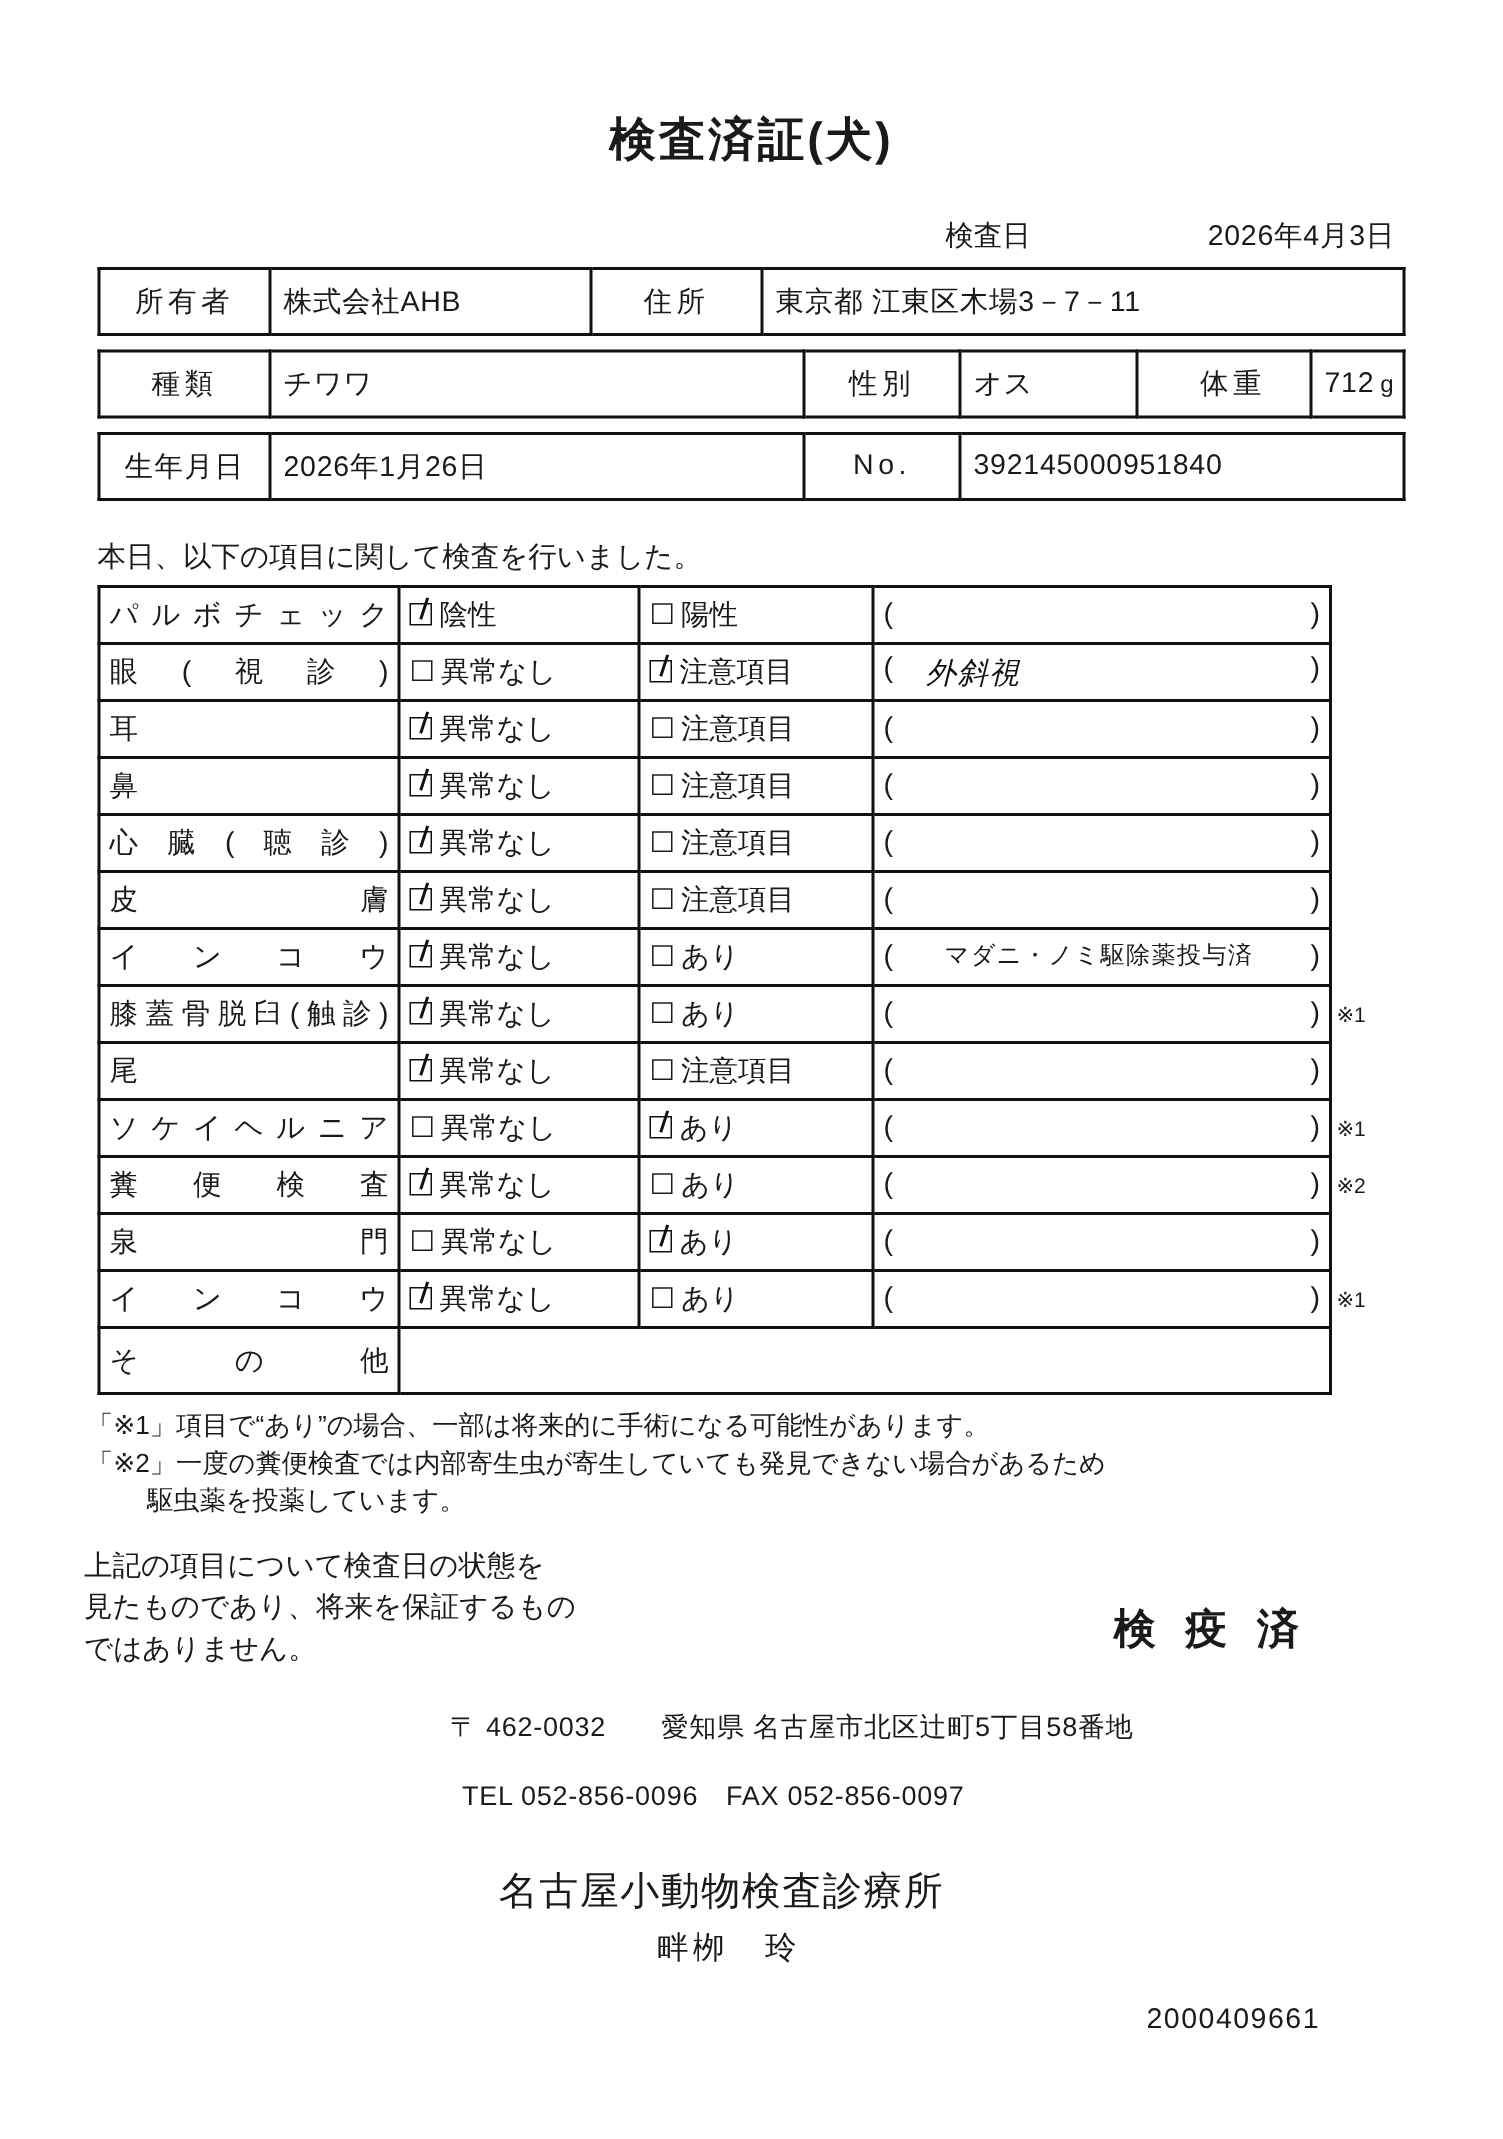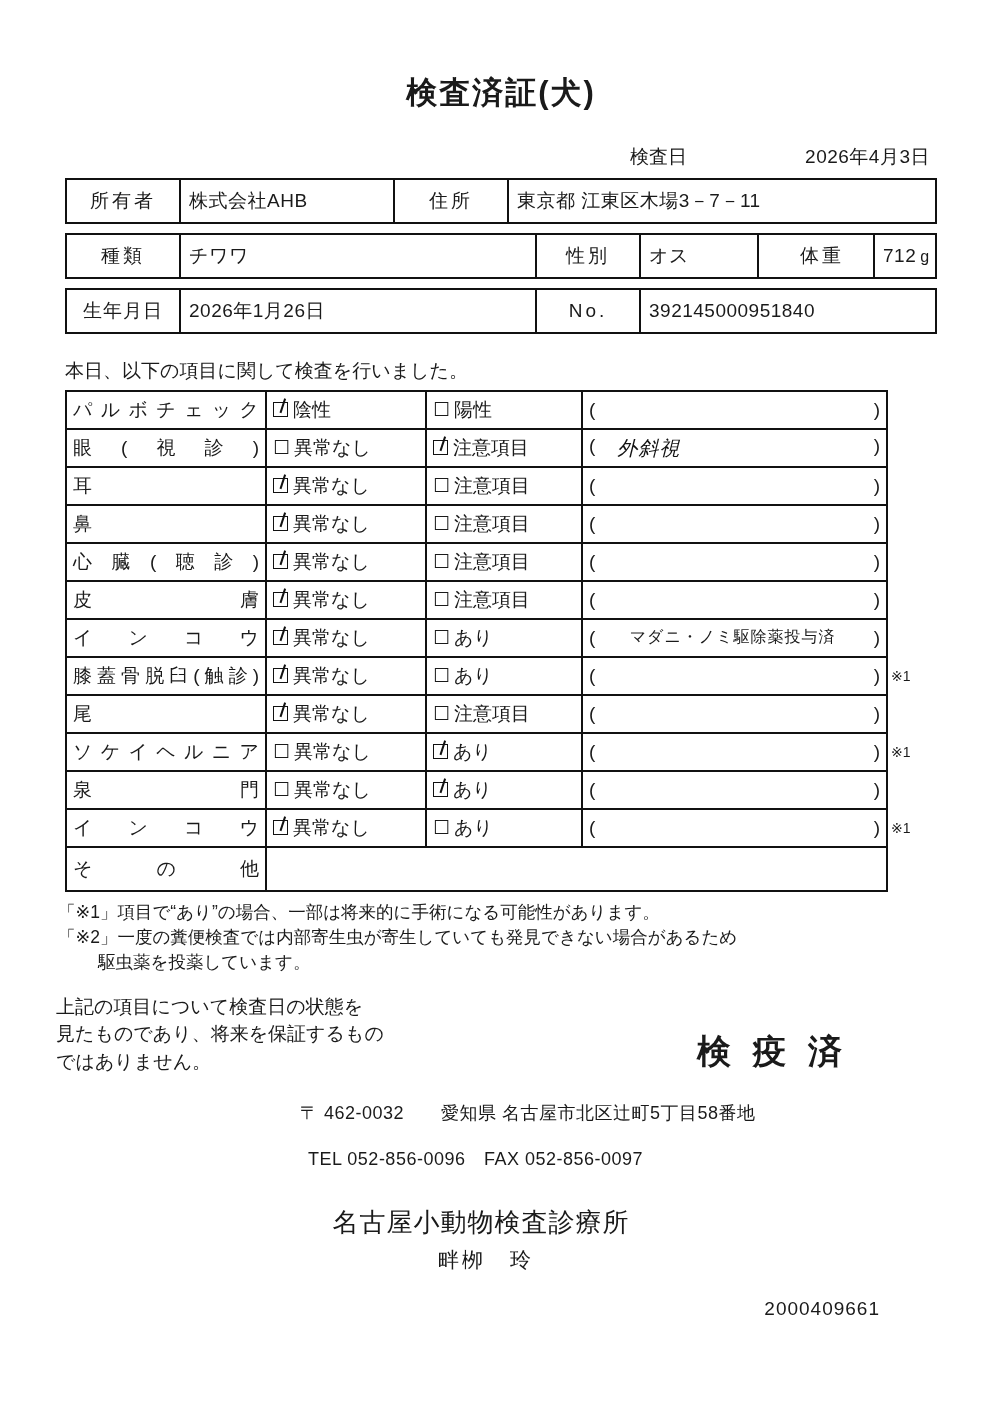--- a/index.html
+++ b/index.html
@@ -171,23 +171,23 @@
     margin: 18px auto 0;
     font-size: 19px;
   }
   .disclaimer {
     line-height: 1.45;
     padding-left: 6px;
     white-space: nowrap;
   }
   .stamp {
     position: absolute;
-    right: 104px;
+    right: 80px;
     top: 36px;
-    font-size: 34px;
+    font-size: 28px;
     font-weight: bold;
     letter-spacing: 6px;
   }
   .addr {
     margin-top: 26px;
     padding-left: 250px;
     font-size: 18px;
     white-space: nowrap;
     letter-spacing: 0.5px;
   }
@@ -337,20 +337,27 @@
           <td class="c-opt2"><span class="box box-empty"></span><span>注意項目</span></td>
           <td class="c-paren"><span class="paren-l">(</span><span class="paren-r">)</span><span></span></td>
           <td class="note-mark"></td>
         </tr>
         <tr>
           <td class="c-item">ソケイヘルニア</td>
           <td class="c-opt1"><span class="box box-empty"></span><span>異常なし</span></td>
           <td class="c-opt2"><span class="box-checked"></span><span>あり</span></td>
           <td class="c-paren"><span class="paren-l">(</span><span class="paren-r">)</span><span></span></td>
           <td class="note-mark">※1</td>
+        </tr>
+        <tr>
+          <td class="c-item">糞便検査</td>
+          <td class="c-opt1"><span class="box-checked"></span><span>異常なし</span></td>
+          <td class="c-opt2"><span class="box box-empty"></span><span>あり</span></td>
+          <td class="c-paren"><span class="paren-l">(</span><span class="paren-r">)</span><span></span></td>
+          <td class="note-mark">※2</td>
         </tr>
         <tr>
           <td class="c-item">泉門</td>
           <td class="c-opt1"><span class="box box-empty"></span><span>異常なし</span></td>
           <td class="c-opt2"><span class="box-checked"></span><span>あり</span></td>
           <td class="c-paren"><span class="paren-l">(</span><span class="paren-r">)</span><span></span></td>
           <td class="note-mark"></td>
         </tr>
         <tr>
           <td class="c-item">インコウ</td>

